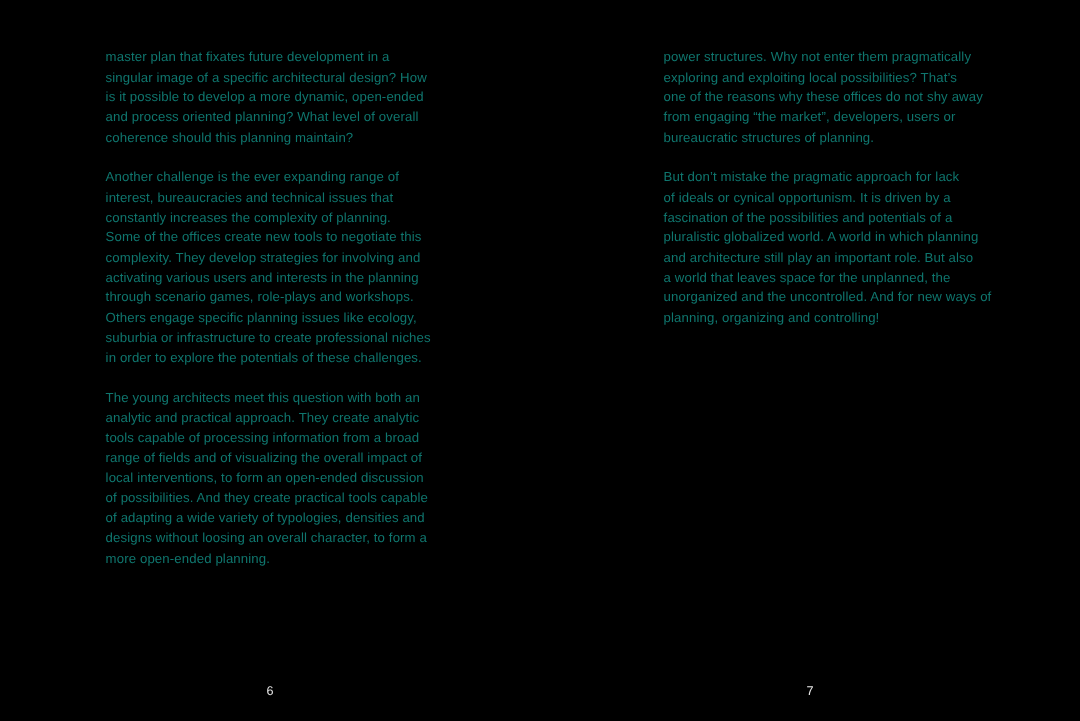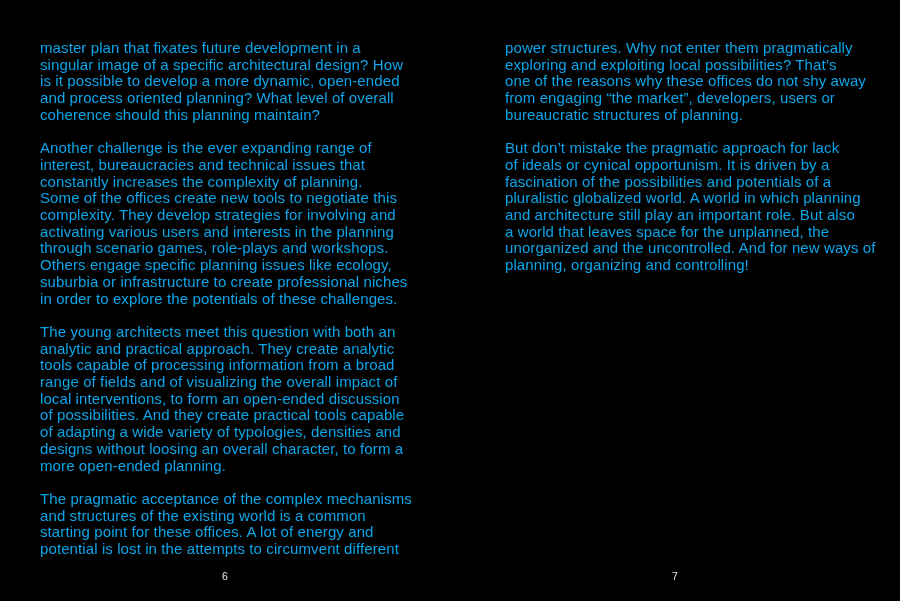--- a/index.html
+++ b/index.html
@@ -12,24 +12,25 @@
     width: 900px;
     height: 601px;
     background: #000000;
     overflow: hidden;
     font-family: "Liberation Sans", sans-serif;
     -webkit-font-smoothing: antialiased;
   }
   .page-text {
     position: absolute;
     top: 40px;
-    color: #0ea5e9;
-    font-size: 15px;
+    color: #0f766e;
+    font-size: 11px;
     line-height: 16.7px;
     letter-spacing: 0.1px;
+    margin-left: 48px;
   }
   .page-text.left {
     left: 40px;
     width: 425px;
   }
   .page-text.right {
     left: 505px;
     width: 392px;
   }
   .page-text p {
@@ -76,24 +77,20 @@
 in order to explore the potentials of these challenges.</p>
     <p>The young architects meet this question with both an
 analytic and practical approach. They create analytic
 tools capable of processing information from a broad
 range of fields and of visualizing the overall impact of
 local interventions, to form an open-ended discussion
 of possibilities. And they create practical tools capable
 of adapting a wide variety of typologies, densities and
 designs without loosing an overall character, to form a
 more open-ended planning.</p>
-    <p>The pragmatic acceptance of the complex mechanisms
-and structures of the existing world is a common
-starting point for these offices. A lot of energy and
-potential is lost in the attempts to circumvent different</p>
   </section>
 
   <section class="page-text right">
     <p>power structures. Why not enter them pragmatically
 exploring and exploiting local possibilities? That’s
 one of the reasons why these offices do not shy away
 from engaging “the market”, developers, users or
 bureaucratic structures of planning.</p>
     <p>But don’t mistake the pragmatic approach for lack
 of ideals or cynical opportunism. It is driven by a

